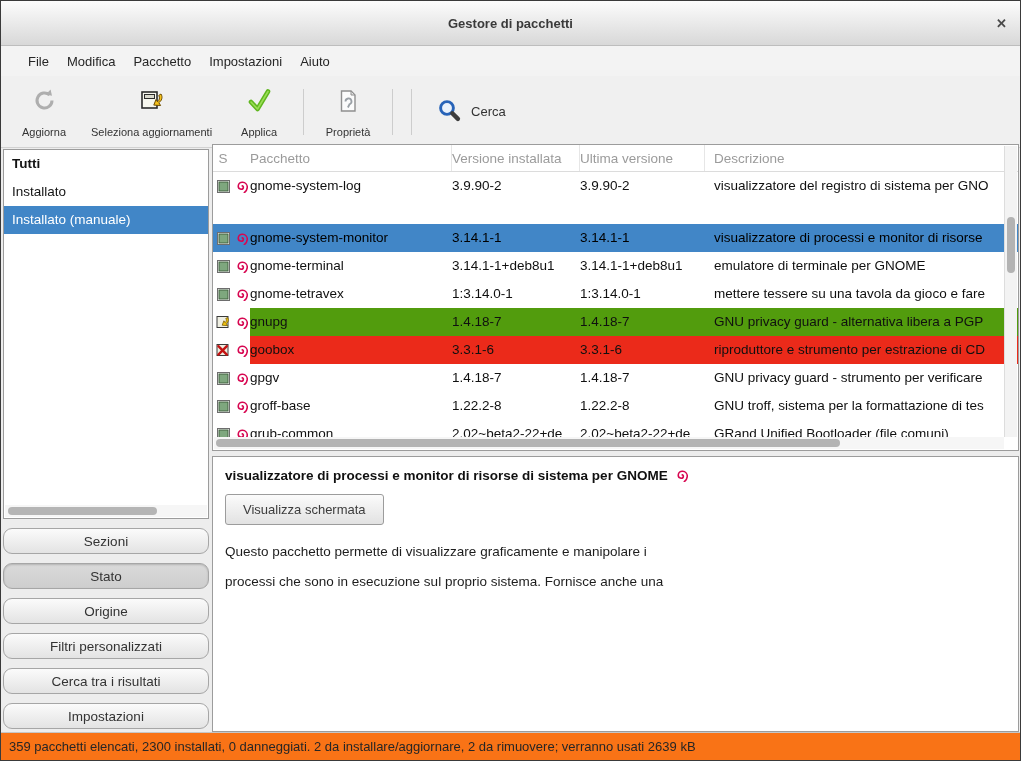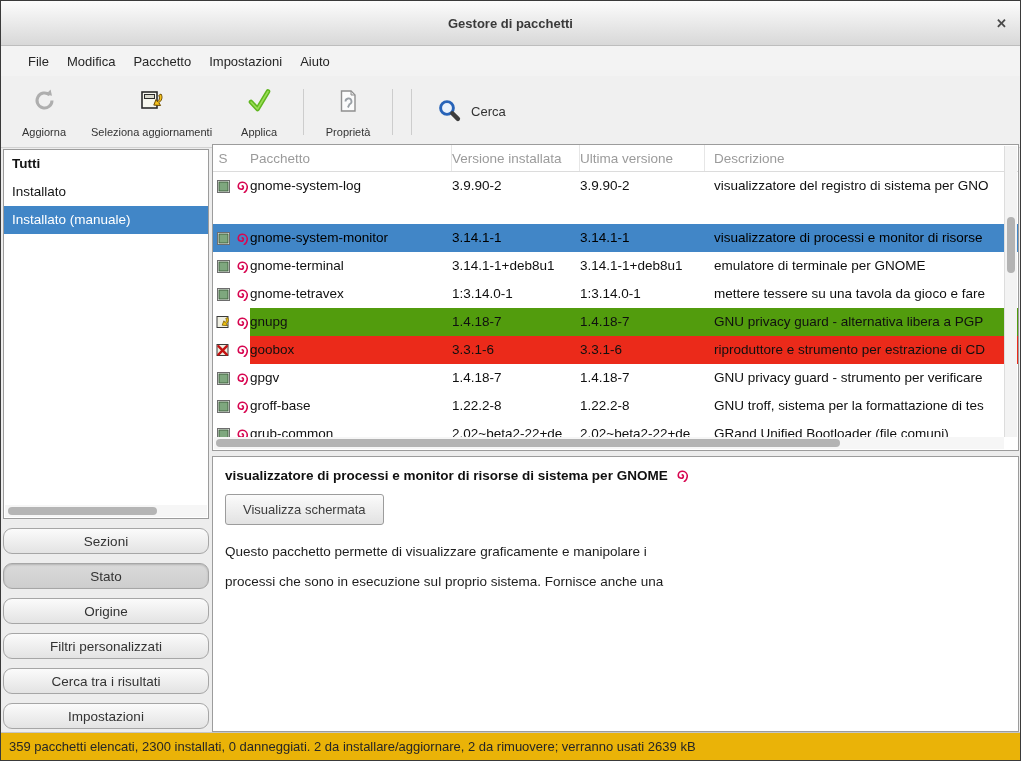--- a/index.html
+++ b/index.html
@@ -93,21 +93,21 @@
   .d-title { font-weight:bold; font-size:13.5px; color:#101010;
     display:flex; align-items:center; gap:7px; margin:2px 0 11px; }
   .d-buttons { display:flex; margin-bottom:12px; }
   .d-btn { height:31px; padding:0 17px; border:1px solid #9c9c9c; border-radius:3px;
     background:linear-gradient(#fbfbfb,#e2e2e2); font-size:13px; color:#3c3c3c;
     display:flex; align-items:center; }
   .d-para p { font-size:13.5px; color:#1d1d1d; line-height:30px; }
 
   
   .statusbar { position:absolute; left:0; right:0; bottom:0; height:28px;
-    background:#eab308; border-top:1px solid #c6c6c6;
+    background:#f97316; border-top:1px solid #c6c6c6;
     display:flex; align-items:center; padding-left:8px; font-size:13px; color:#262626; }
 </style>
 </head>
 <body>
 
 <div class="window">
 
   <div class="titlebar">
     <span class="title">Gestore di pacchetti</span>
     <span class="close-btn">✕</span>

